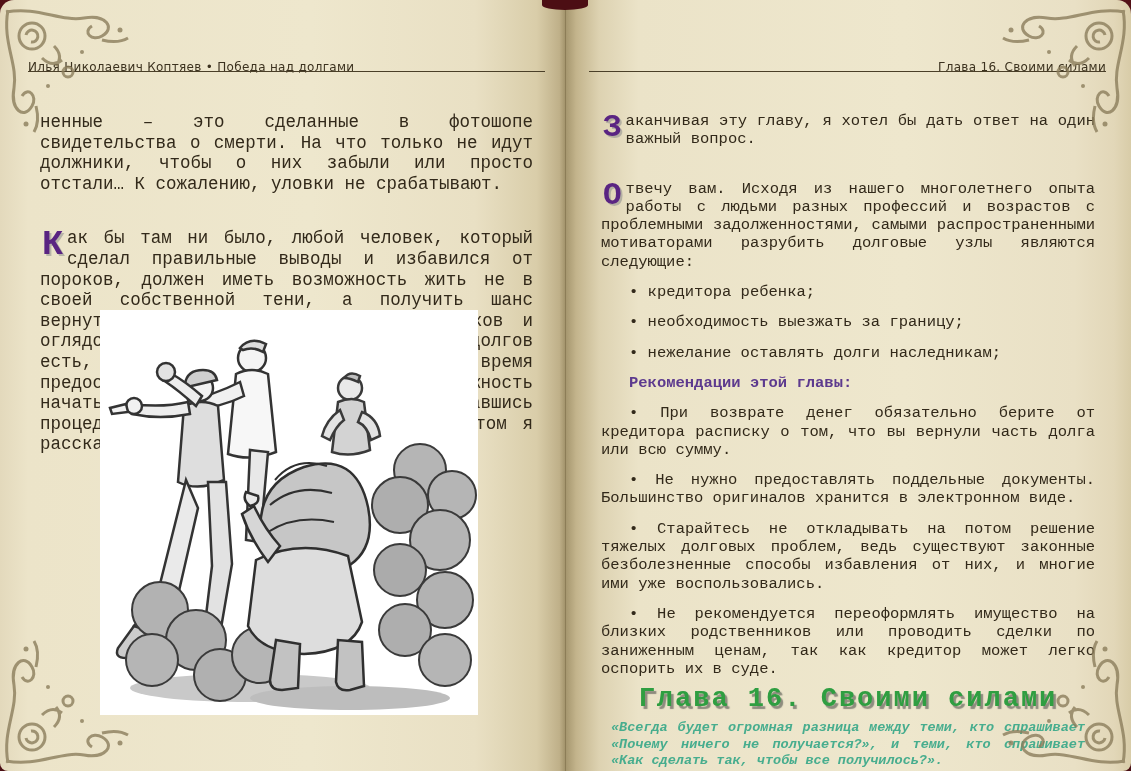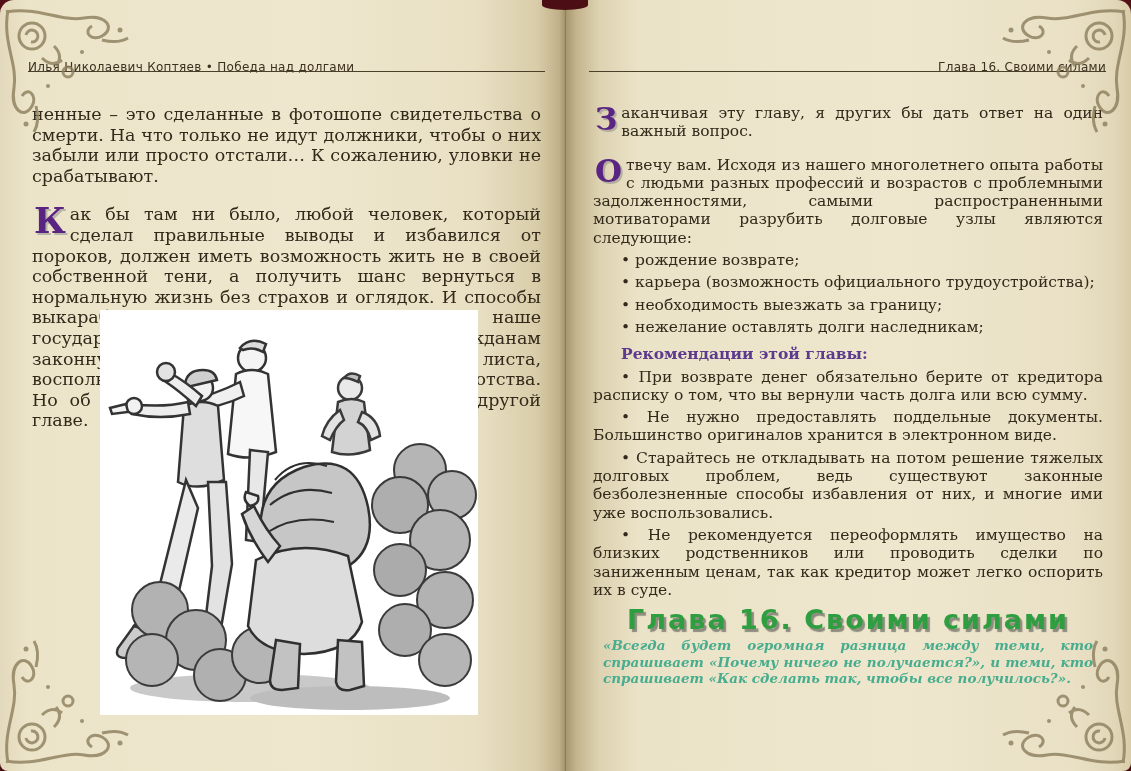--- a/index.html
+++ b/index.html
@@ -37,21 +37,21 @@
   .rh-left{left:28px;width:517px;text-align:left;}
   .rh-right{left:24px;width:517px;text-align:right;}
   .header-rule{
     position:absolute;top:71px;height:1px;background:#4a3f28;width:517px;
   }
   .hr-left{left:28px;} .hr-right{left:24px;}
   
   .text-col{position:absolute;top:100px;color:#32291a;}
   .col-left{left:28px;width:517px;font-size:17.5px;line-height:20.6px;}
   .col-right{left:24px;width:518px;font-size:15.5px;line-height:18.3px;}
-  .text-col p{margin:4px;text-align:justify;}
+  .text-col p{margin:12px;text-align:justify;font-family:Liberation Mono, monospace;}
   .gap-sm{height:7px;} .gap-md{height:10px;}
   .dropcap{
     float:left;font-weight:bold;color:#5a2482;
     text-shadow:2px 2px 0 rgba(140,140,140,.55);
     font-size:35px;line-height:30px;padding:2px 4px 0 2px;
   }
   .col-right .dropcap{font-size:31px;line-height:27px;}
   .question{
     color:#5d3a8e;font-weight:bold;text-indent:28px;margin-top:4px !important;
   }
@@ -168,25 +168,24 @@
         </g>
       </svg>
     </div>
   </div>
 
   <div class="page page-right">
     <div class="running-header rh-right">Глава 16. Своими силами</div>
     <div class="header-rule hr-right"></div>
 
     <div class="text-col col-right">
-      <p><span class="dropcap">З</span><span>аканчивая эту главу, я других бы дать ответ на один важный вопрос.</span></p>
+      <p><span class="dropcap">З</span><span>аканчивая эту главу, я хотел бы дать ответ на один важный вопрос.</span></p>
       <div class="gap-sm"></div>
       <p><span class="dropcap">О</span><span>твечу вам. Исходя из нашего многолетнего опыта работы с людьми разных профессий и возрастов с проблемными задолженностями, самыми распространенными мотиваторами разрубить долговые узлы являются следующие:</span></p>
-      <p class="bullet">рождение возврате;</p>
-      <p class="bullet">карьера (возможность официального трудоустройства);</p>
+      <p class="bullet">кредитора ребенка;</p>
       <p class="bullet">необходимость выезжать за границу;</p>
       <p class="bullet">нежелание оставлять долги наследникам;</p>
       <p class="rec-heading">Рекомендации этой главы:</p>
       <p class="bullet">При возврате денег обязательно берите от кредитора расписку о том, что вы вернули часть долга или всю сумму.</p>
       <p class="bullet">Не нужно предоставлять поддельные документы. Большинство оригиналов хранится в электронном виде.</p>
       <p class="bullet">Старайтесь не откладывать на потом решение тяжелых долговых проблем, ведь существуют законные безболезненные способы избавления от них, и многие ими уже воспользовались.</p>
       <p class="bullet">Не рекомендуется переоформлять имущество на близких родственников или проводить сделки по заниженным ценам, так как кредитор может легко оспорить их в суде.</p>
       <p class="chapter-heading">Глава 16. Своими силами</p>
       <p class="epigraph">«Всегда будет огромная разница между теми, кто спрашивает «Почему ничего не получается?», и теми, кто спрашивает «Как сделать так, чтобы все получилось?».</p>
 

